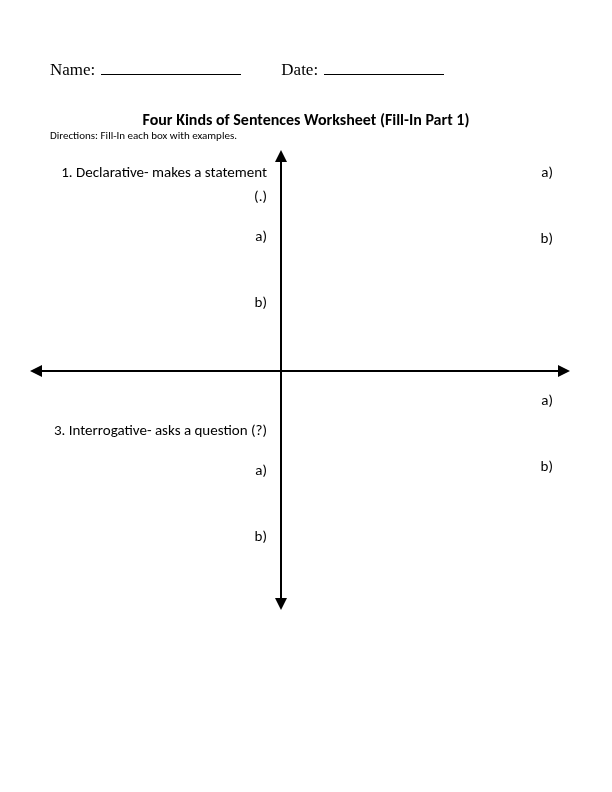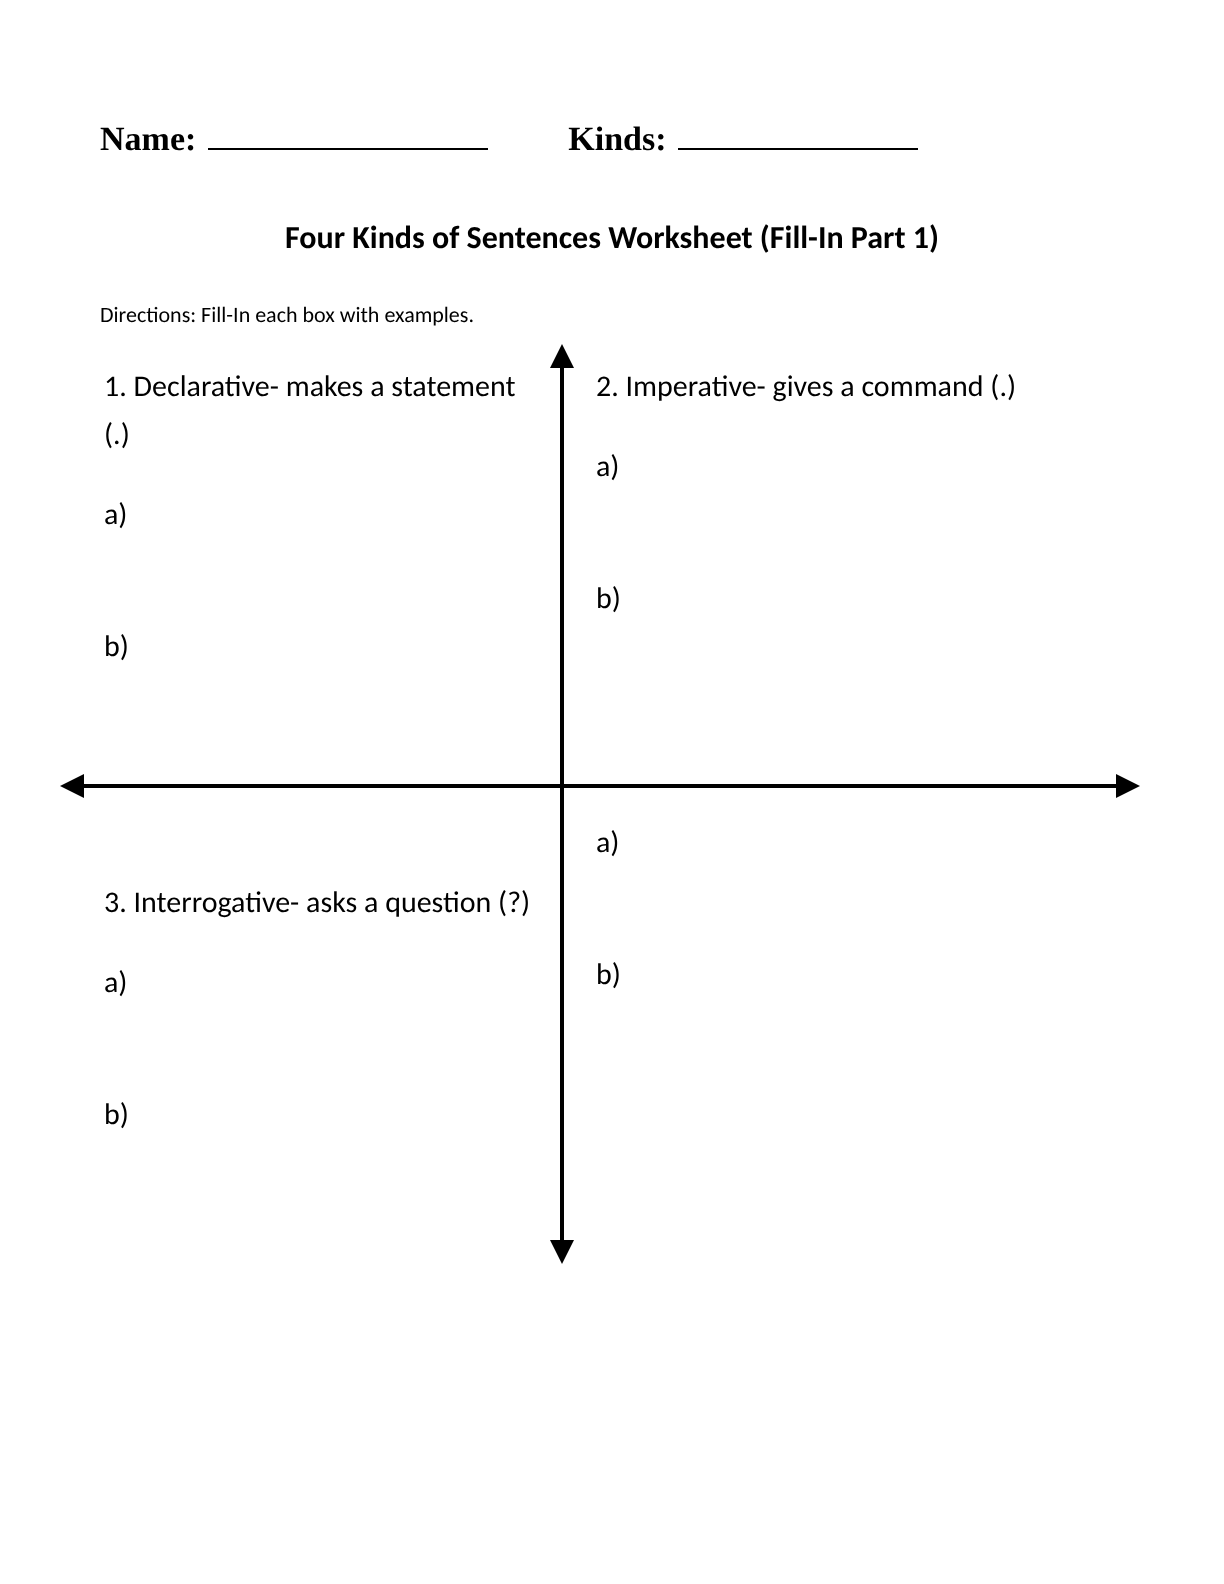--- a/index.html
+++ b/index.html
@@ -11,52 +11,52 @@
       position: relative;
       padding: 60px 50px;
     }
     .header-row {
       display: flex;
       align-items: baseline;
       margin-bottom: 30px;
       font-family: Georgia, 'Times New Roman', serif;
     }
     .name-label, .date-label {
-      font-weight: bold;
+      font-weight: normal;
       font-size: 17px;
       text-align: center;
     }
     .name-line {
       display: inline-block;
       border-bottom: 1.5px solid #000;
       width: 140px;
       margin-left: 6px;
       margin-right: 40px;
     }
     .date-line {
       display: inline-block;
       border-bottom: 1.5px solid #000;
       width: 120px;
       margin-left: 6px;
     }
     .title {
       text-align: center;
       font-weight: bold;
       font-size: 16px;
-      margin-bottom: 22px;
     }
     .directions {
       font-size: 11px;
       margin-bottom: 18px;
     }
     .quadrant-container {
       position: relative;
       width: 520px;
       height: 440px;
       margin-left: -10px;
+      text-align: right;
     }
     .hline {
       position: absolute;
       top: 210px;
       left: 0;
       width: 100%;
       height: 1.5px;
       background: #000;
     }
     .hline::before {
@@ -114,40 +114,39 @@
     .q4 { top: 228px; left: 258px; width: 255px; }
     .qdesc { margin-bottom: 16px; }
     .qitem { margin-bottom: 42px; }
   </style>
 </head>
 <body>
 
 <div class="header-row">
   <span class="name-label">Name:</span>
   <span class="name-line"></span>
-  <span class="date-label">Kinds:</span>
+  <span class="date-label">Date:</span>
   <span class="date-line"></span>
 </div>
 
 <div class="title">Four Kinds of Sentences Worksheet (Fill-In Part 1)</div>
 
 <div class="directions">Directions: Fill-In each box with examples.</div>
 
 <div class="quadrant-container">
   <div class="hline"></div>
   <div class="vline"></div>
 
   <div class="quadrant q1">
     <div class="qdesc">1. Declarative- makes a statement (.)</div>
     <div class="qitem">a)</div>
     <div class="qitem">b)</div>
   </div>
 
   <div class="quadrant q2">
-    <div class="qdesc">2. Imperative- gives a command (.)</div>
     <div class="qitem">a)</div>
     <div class="qitem">b)</div>
   </div>
 
   <div class="quadrant q3">
     <div class="qdesc">3. Interrogative- asks a question (?)</div>
     <div class="qitem">a)</div>
     <div class="qitem">b)</div>
   </div>
 

